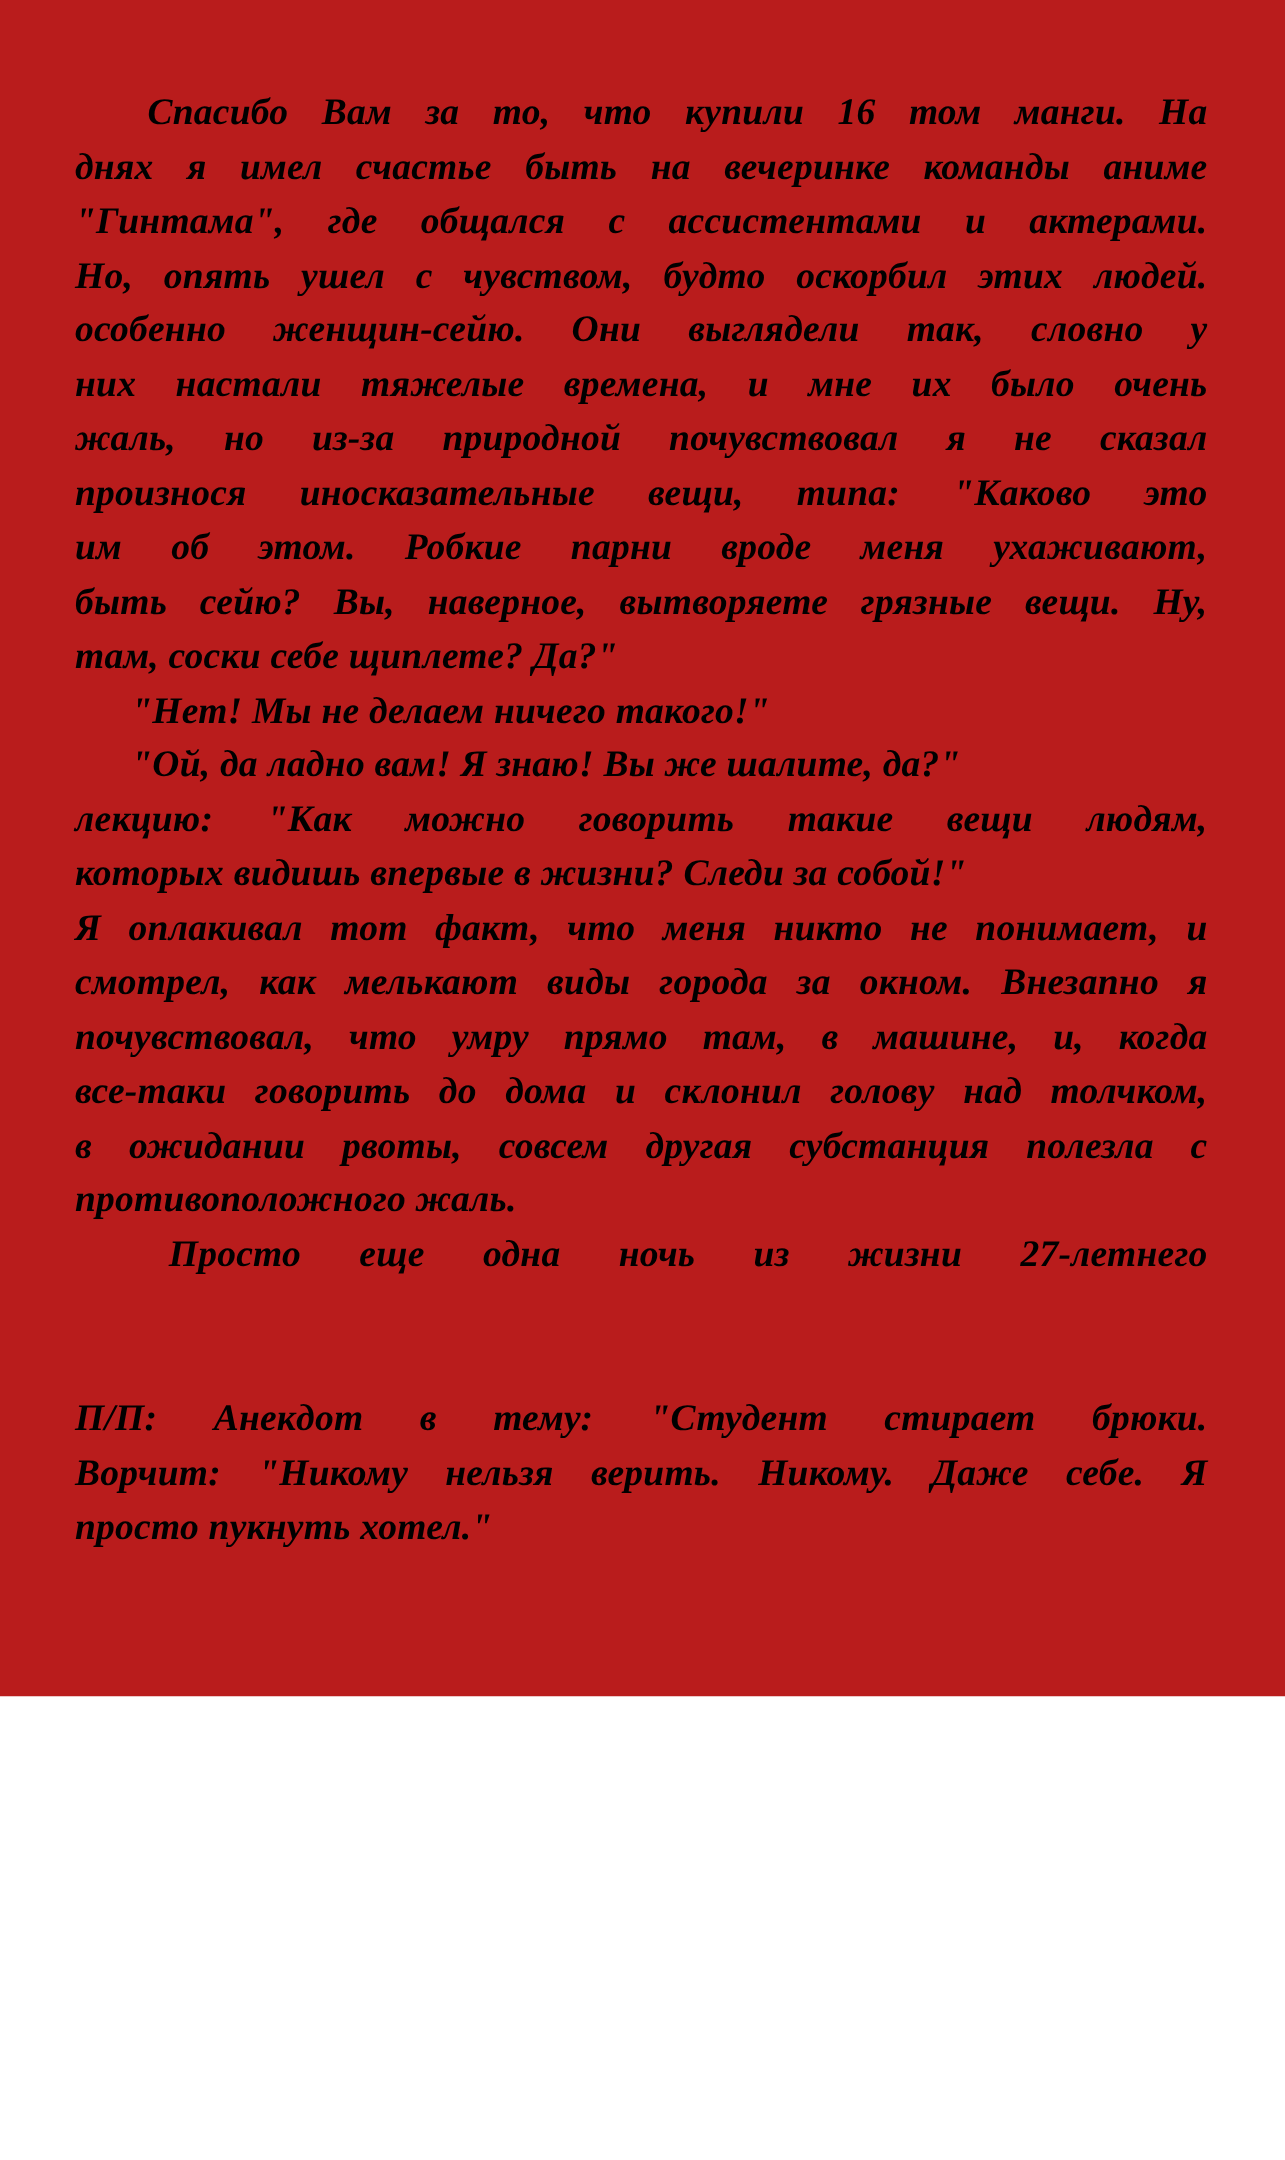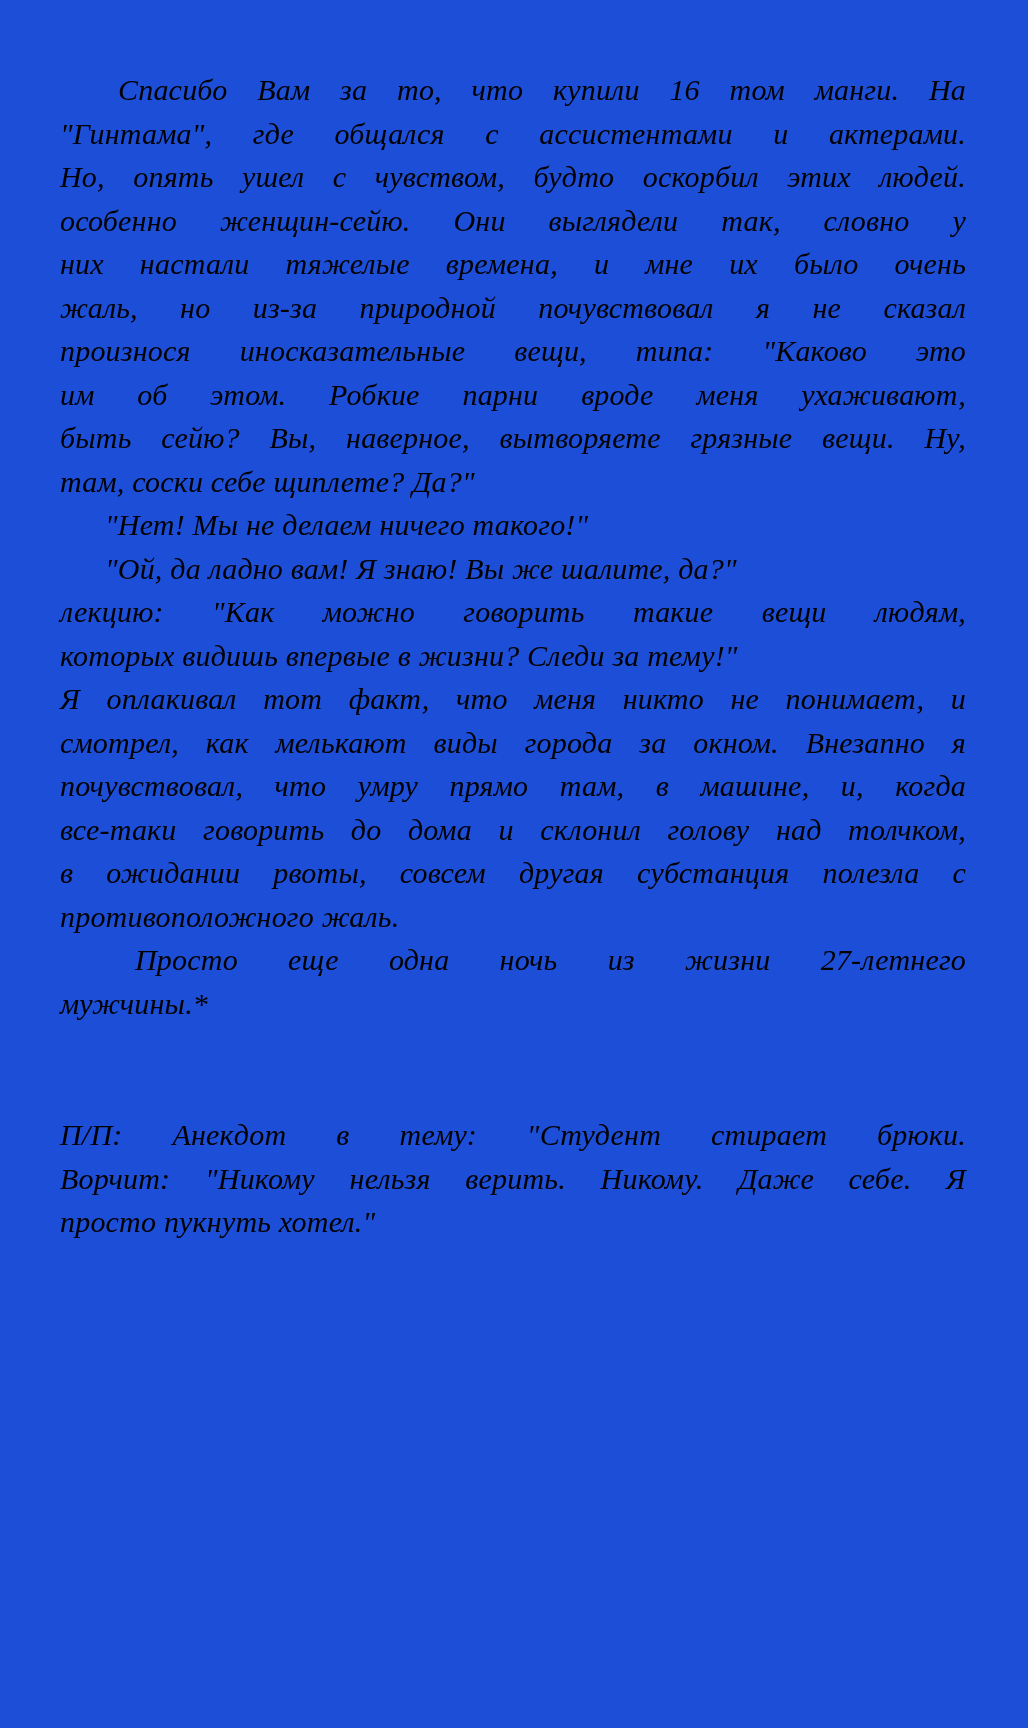--- a/index.html
+++ b/index.html
@@ -9,22 +9,23 @@
   body {
     width: 1028px;
     height: 1728px;
     background: #ffffff;
     overflow: hidden;
     font-family: "Liberation Serif", "DejaVu Serif", serif;
   }
   .page {
     position: relative;
     width: 1028px;
-    height: 1728px;
-    background: #1d4ed8;
+    height: 1357px;
+    background: #b91c1c;
+    font-weight: bold;
   }
   .text-body {
     position: absolute;
     top: 68px;
     left: 60px;
     width: 906px;
     color: #000000;
     font-style: italic;
     font-size: 30px;
     line-height: 43.5px;
@@ -44,51 +45,51 @@
     text-align-last: left;
   }
 </style>
 </head>
 <body style="background: rgb(255, 255, 255);">
 
 <div class="page">
   <div class="text-body" style="color: rgb(0, 0, 0);">
       <div class="para">
         <div class="line" style="text-indent: 58px;">Спасибо Вам за то, что купили 16 том манги. На</div>
+        <div class="line">днях я имел счастье быть на вечеринке команды аниме</div>
         <div class="line">"Гинтама", где общался с ассистентами и актерами.</div>
         <div class="line">Но, опять ушел с чувством, будто оскорбил этих людей.</div>
         <div class="line">особенно женщин-сейю. Они выглядели так, словно у</div>
         <div class="line">них настали тяжелые времена, и мне их было очень</div>
         <div class="line">жаль, но из-за природной почувствовал я не сказал</div>
         <div class="line">произнося иносказательные вещи, типа: "Каково это</div>
         <div class="line">им об этом. Робкие парни вроде меня ухаживают,</div>
         <div class="line">быть сейю? Вы, наверное, вытворяете грязные вещи. Ну,</div>
         <div class="line last">там, соски себе щиплете? Да?"</div>
       </div>
       <div class="para">
         <div class="line last" style="text-indent: 45px;">"Нет! Мы не делаем ничего такого!"</div>
       </div>
       <div class="para">
         <div class="line last" style="text-indent: 45px;">"Ой, да ладно вам! Я знаю! Вы же шалите, да?"</div>
       </div>
       <div class="para">
         <div class="line">лекцию: "Как можно говорить такие вещи людям,</div>
-        <div class="line last">которых видишь впервые в жизни? Следи за тему!"</div>
+        <div class="line last">которых видишь впервые в жизни? Следи за собой!"</div>
       </div>
       <div class="para">
         <div class="line">Я оплакивал тот факт, что меня никто не понимает, и</div>
         <div class="line">смотрел, как мелькают виды города за окном. Внезапно я</div>
         <div class="line">почувствовал, что умру прямо там, в машине, и, когда</div>
         <div class="line">все-таки говорить до дома и склонил голову над толчком,</div>
         <div class="line">в ожидании рвоты, совсем другая субстанция полезла с</div>
         <div class="line last">противоположного жаль.</div>
       </div>
       <div class="para">
         <div class="line" style="text-indent: 75px;">Просто еще одна ночь из жизни 27-летнего</div>
-        <div class="line last">мужчины.*</div>
       </div>
       <div class="para" style="margin-top: 88px;">
         <div class="line">П/П: Анекдот в тему: "Студент стирает брюки.</div>
         <div class="line">Ворчит: "Никому нельзя верить. Никому. Даже себе. Я</div>
         <div class="line last">просто пукнуть хотел."</div>
       </div>
     </div>
 </div>
 
 </body></html>

